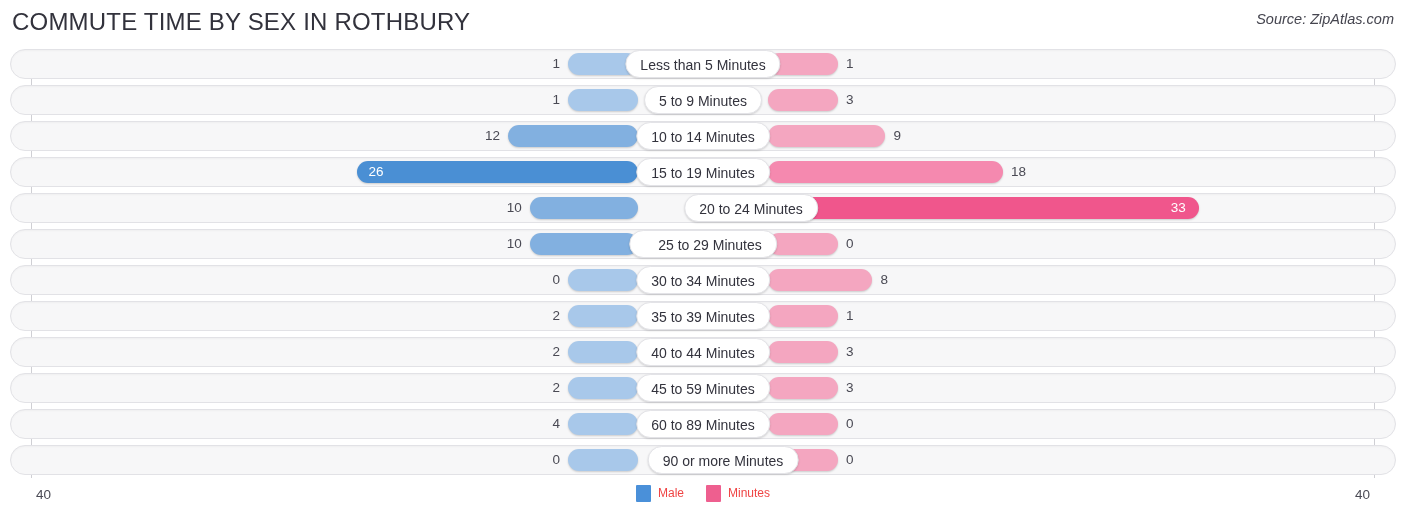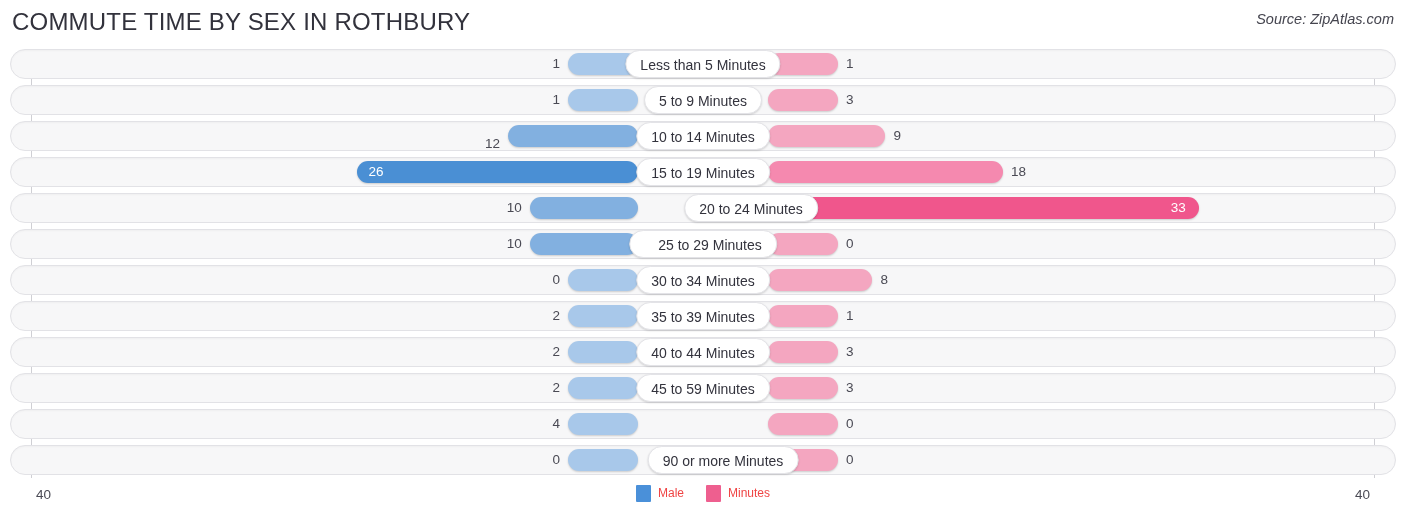--- a/index.html
+++ b/index.html
@@ -195,21 +195,21 @@
         <div class="bar male" style="left:568px;width:70px;background:#a8c8ea;"></div>
         <div class="bar female" style="left:768px;width:70px;background:#f4a6c0;"></div>
         <div class="val male" style="left:520px;width:40px;">1</div>
         <div class="val female" style="left:846px;width:40px;">3</div>
         <div class="pill" style="left:703px;">5 to 9 Minutes</div>
       </div>
       <div class="row">
         <div class="track"></div>
         <div class="bar male" style="left:508.1px;width:129.9px;background:#82b0e0;"></div>
         <div class="bar female" style="left:768px;width:117.45px;background:#f4a6c0;"></div>
-        <div class="val male" style="left:460.1px;width:40px;margin-top:8px;">12</div>
+        <div class="val male" style="left:460.1px;width:40px;">12</div>
         <div class="val female" style="left:893.45px;width:40px;">9</div>
         <div class="pill" style="left:703px;">10 to 14 Minutes</div>
       </div>
       <div class="row">
         <div class="track"></div>
         <div class="bar male" style="left:356.55px;width:281.45px;background:#4a8fd4;"></div>
         <div class="bar female" style="left:768px;width:234.9px;background:#f589af;"></div>
         <div class="val male inside" style="left:368.55px;">26</div>
         <div class="val female" style="left:1010.9px;width:40px;">18</div>
         <div class="pill" style="left:703px;">15 to 19 Minutes</div>
@@ -261,20 +261,21 @@
         <div class="val male" style="left:520px;width:40px;">2</div>
         <div class="val female" style="left:846px;width:40px;">3</div>
         <div class="pill" style="left:703px;">45 to 59 Minutes</div>
       </div>
       <div class="row">
         <div class="track"></div>
         <div class="bar male" style="left:568px;width:70px;background:#a8c8ea;"></div>
         <div class="bar female" style="left:768px;width:70px;background:#f4a6c0;"></div>
         <div class="val male" style="left:520px;width:40px;">4</div>
         <div class="val female" style="left:846px;width:40px;">0</div>
+        <div class="pill" style="left:703px;">60 to 89 Minutes</div>
       </div>
       <div class="row">
         <div class="track"></div>
         <div class="bar male" style="left:568px;width:70px;background:#a8c8ea;"></div>
         <div class="bar female" style="left:768px;width:70px;background:#f4a6c0;"></div>
         <div class="val male" style="left:520px;width:40px;">0</div>
         <div class="val female" style="left:846px;width:40px;">0</div>
         <div class="pill" style="left:723px;">90 or more Minutes</div>
       </div>
     </div>

